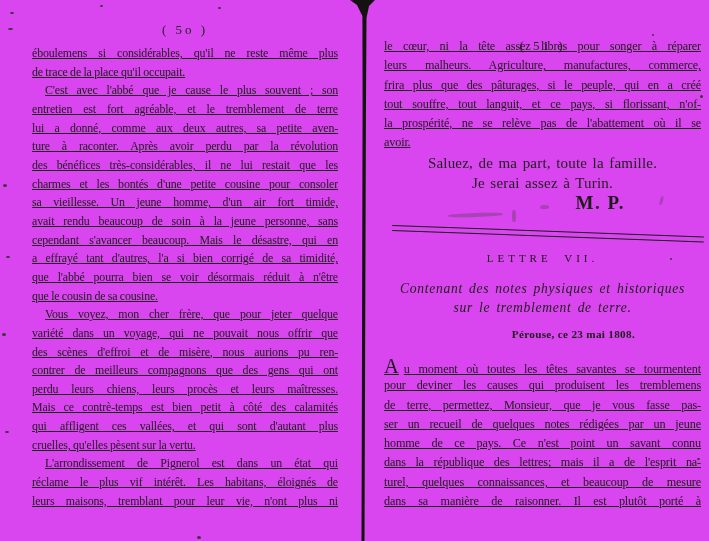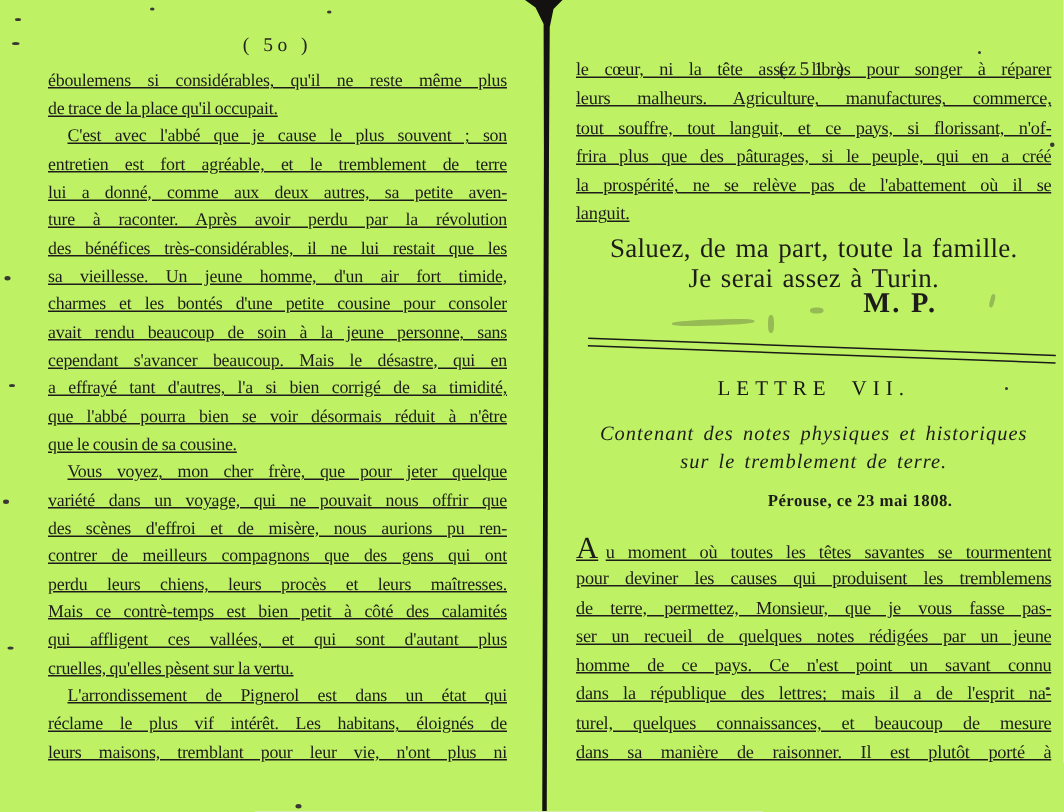--- a/index.html
+++ b/index.html
@@ -1,18 +1,18 @@
 <!DOCTYPE html>
 <html><head>
 <meta charset="utf-8">
 <style>
   html,body{margin:0;padding:0;background:#e9e9e7;}
   .scan{
     position:relative;width:709px;height:541px;overflow:hidden;
-    background:#bef264;
+    background:#d946ef;
     font-family:"Liberation Serif","DejaVu Serif",serif;
     color:#1e1c1a;
   }
   .page{position:absolute;top:0;height:541px;}
   .page-left{left:32px;width:306px;}
   .page-right{left:384px;width:317px;}
 
   .pagenum{position:absolute;width:100%;text-align:center;
     font-size:13px;letter-spacing:3px;color:#242220;}
   .page-left .pagenum{top:22px;}
@@ -26,35 +26,35 @@
     text-align:justify;text-align-last:justify;
     overflow:hidden;white-space:nowrap;
     letter-spacing:-0.15px;word-spacing:-0.4px;text-decoration:underline;
   }
   .page-left .ln{height:18.67px;line-height:18.67px;font-size:11.9px;}
   .page-right .ln{height:19.3px;line-height:19.3px;font-size:12.2px;}
   .ln.justify{white-space:normal;}
   .ln.par-end{text-align:left;text-align-last:left;white-space:nowrap;}
   .ln.indent{text-indent:13px;}
 
-  .centerline{position:absolute;width:100%;text-align:center;font-size:18px;
+  .centerline{position:absolute;width:100%;text-align:center;font-size:15px;
     letter-spacing:0.2px;word-spacing:1.5px;}
   .saluez{top:155px;}
   .turin{top:175px;}
   .signature{position:absolute;top:192px;left:0;right:76px;text-align:right;
     font-size:19px;letter-spacing:1.5px;font-weight:bold;}
 
   .section-rule{
     position:absolute;top:225px;left:8px;width:312px;height:4px;
     border-top:1.6px solid #1a1a18;border-bottom:1px solid #1a1a18;
     transform:rotate(2.1deg);transform-origin:left center;
   }
 
   .lettre-heading{position:absolute;top:252px;width:100%;text-align:center;
-    font-size:14px;letter-spacing:4px;word-spacing:6px;color:#181614;}
+    font-size:11px;letter-spacing:4px;word-spacing:6px;color:#181614;}
   .subtitle{position:absolute;width:100%;text-align:center;font-style:italic;
     font-size:13.6px;letter-spacing:0.7px;word-spacing:2px;}
   .subtitle-1{top:281px;}
   .subtitle-2{top:300px;}
   .dateline{position:absolute;top:328px;left:0;right:66px;text-align:right;
     font-size:11.2px;font-weight:bold;letter-spacing:0.3px;}
 
   .letter-body{position:absolute;top:357px;left:0;right:0;}
   .dropcap{font-size:20.5px;letter-spacing:0;margin-right:5px;font-weight:normal;}
 
@@ -71,22 +71,22 @@
   <div class="page page-left">
     <div class="pagenum">( 5o )</div>
     <div class="body">
       <div class="ln justify">éboulemens si considérables, qu'il ne reste même plus</div>
       <div class="ln par-end">de trace de la place qu'il occupait.</div>
       <div class="ln justify indent">C'est avec l'abbé que je cause le plus souvent ; son</div>
       <div class="ln justify">entretien est fort agréable, et le tremblement de terre</div>
       <div class="ln justify">lui a donné, comme aux deux autres, sa petite aven-</div>
       <div class="ln justify">ture à raconter. Après avoir perdu par la révolution</div>
       <div class="ln justify">des bénéfices très-considérables, il ne lui restait que les</div>
+      <div class="ln justify">charmes et les bontés d'une petite cousine pour consoler</div>
       <div class="ln justify">sa vieillesse. Un jeune homme, d'un air fort timide,</div>
-      <div class="ln justify">charmes et les bontés d'une petite cousine pour consoler</div>
       <div class="ln justify">avait rendu beaucoup de soin à la jeune personne, sans</div>
       <div class="ln justify">cependant s'avancer beaucoup. Mais le désastre, qui en</div>
       <div class="ln justify">a effrayé tant d'autres, l'a si bien corrigé de sa timidité,</div>
       <div class="ln justify">que l'abbé pourra bien se voir désormais réduit à n'être</div>
       <div class="ln par-end">que le cousin de sa cousine.</div>
       <div class="ln justify indent">Vous voyez, mon cher frère, que pour jeter quelque</div>
       <div class="ln justify">variété dans un voyage, qui ne pouvait nous offrir que</div>
       <div class="ln justify">des scènes d'effroi et de misère, nous aurions pu ren-</div>
       <div class="ln justify">contrer de meilleurs compagnons que des gens qui ont</div>
       <div class="ln justify">perdu leurs chiens, leurs procès et leurs maîtresses.</div>
@@ -102,24 +102,24 @@
   <svg class="gutter-svg" viewBox="0 0 40 541" xmlns="http://www.w3.org/2000/svg">
     <path d="M6,0 L31,0 L25,6 L22.5,18 L22,100 L20.5,541 L17.5,541 L18.6,100 L18.4,16 L13,5 Z" fill="#141210"></path>
   </svg>
 
   <div class="page page-right">
     <div class="pagenum">( 51 )</div>
 
     <div class="body">
       <div class="ln justify">le cœur, ni la tête assez libres pour songer à réparer</div>
       <div class="ln justify">leurs malheurs. Agriculture, manufactures, commerce,</div>
+      <div class="ln justify">frira plus que des pâturages, si le peuple, qui en a créé</div>
       <div class="ln justify">tout souffre, tout languit, et ce pays, si florissant, n'of-</div>
-      <div class="ln justify">frira plus que des pâturages, si le peuple, qui en a créé</div>
       <div class="ln justify">la prospérité, ne se relève pas de l'abattement où il se</div>
-      <div class="ln par-end">languit.</div>
+      <div class="ln par-end">avoir.</div>
     </div>
 
     <div class="centerline saluez">Saluez, de ma part, toute la famille.</div>
     <div class="centerline turin">Je serai assez à Turin.</div>
     <div class="signature">M. P.</div>
 
     <div class="section-rule"></div>
 
     <div class="lettre-heading">LETTRE VII.</div>
     <div class="subtitle subtitle-1">Contenant des notes physiques et historiques</div>

